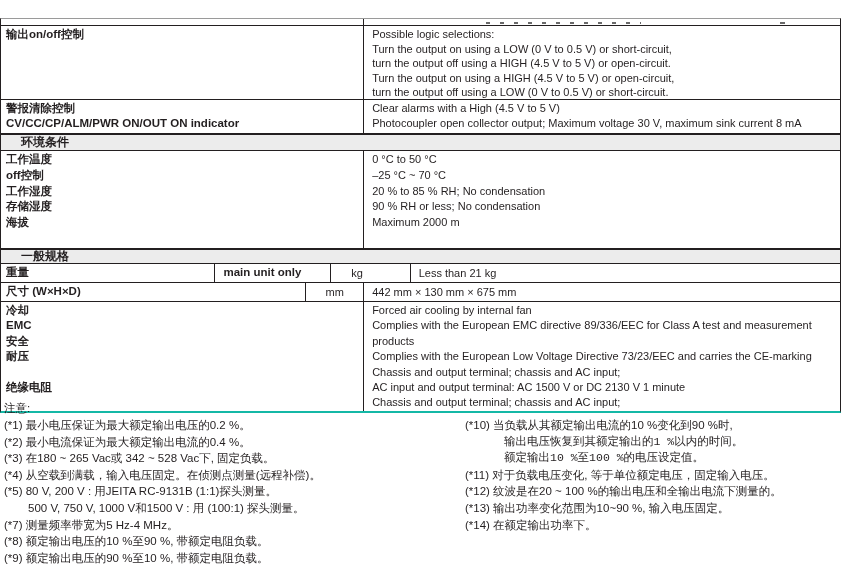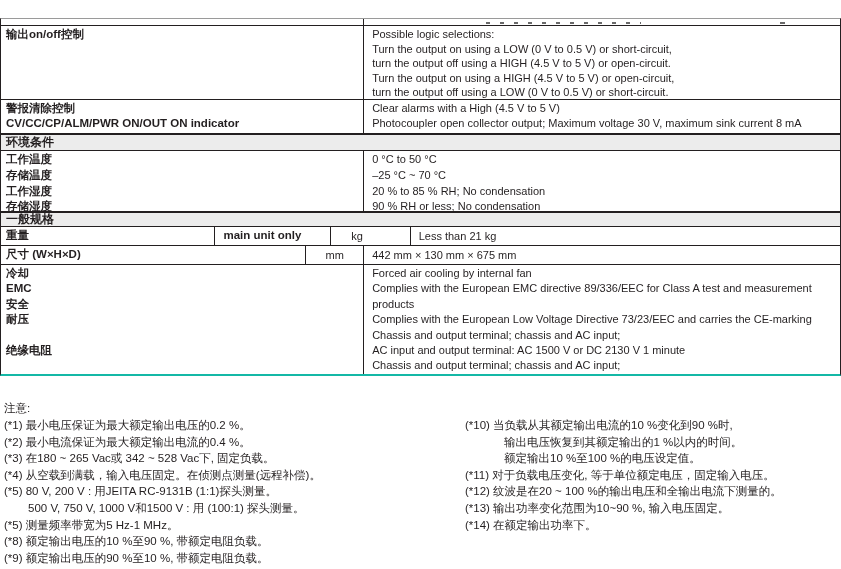--- a/index.html
+++ b/index.html
@@ -20,25 +20,25 @@
   .remnant-dashes{position:absolute;left:485px;top:3px;width:155px;height:2px;
     background:repeating-linear-gradient(90deg,#6a6a6a 0 4px,transparent 4px 14px);}
   .remnant-dot{position:absolute;left:779px;top:3px;width:5px;height:2px;background:#6a6a6a;}
 
   .row-logic{height:74px;border-bottom:1px solid #231f20;}
   .row-logic .ln{line-height:14.6px;}
   .row-alarm{height:33px;}
   .row-alarm .ln{line-height:15px;}
 
   .band{box-sizing:border-box;width:841px;background:#ececec;border:1px solid #231f20;border-top-width:2px;
-    display:flex;align-items:center;font-weight:bold;font-size:12px;padding-left:5px;}
+    display:flex;align-items:center;font-weight:bold;font-size:12px;padding-left:20px;}
   .band-env{height:18px;}
   .band-gen{height:16px;}
 
-  .row-env{height:60px;}
+  .row-env{height:97px;}
   .row-env .ln{line-height:15.8px;}
 
   .row-weight{height:19px;border-bottom:1px solid #231f20;align-items:stretch;gap:27px;}
   .row-dim{height:19px;border-bottom:1px solid #231f20;}
   .one-ln{line-height:17px;white-space:nowrap;}
   .unit-c{display:flex;align-items:center;justify-content:center;}
 
   .row-cool{height:111px;border-bottom:2px solid #14b8a6;}
   .row-cool .ln{line-height:15.4px;}
 
@@ -49,21 +49,21 @@
   .wq3{width:58px;}
   .wd1{width:305px;}
 
   
   .notes{position:absolute;left:0;top:378px;width:671px;height:191px;font-size:11.5px;}
   .note-title{position:absolute;left:4px;top:5px;line-height:15px;}
   .notes-left{position:absolute;left:4px;top:21px;width:440px;}
   .notes-right{position:absolute;left:465px;top:21px;width:372px;}
   .nl{line-height:16.6px;white-space:nowrap;}
   .cont-l{padding-left:24px;}
-  .cont-r{padding-left:39px;}
+  .cont-r{padding-left:39px;font-family:Liberation Mono, monospace;}
 </style>
 </head>
 <body>
 
 <div class="page">
 
   <div class="tbl">
 
     <div class="row row-partial">
       <div class="cl w-label"></div>
@@ -95,21 +95,21 @@
         <div class="ln">Clear alarms with a High (4.5 V to 5 V)</div>
         <div class="ln">Photocoupler open collector output; Maximum voltage 30 V, maximum sink current 8 mA</div>
       </div>
     </div>
 
     <div class="band band-env">环境条件</div>
 
     <div class="row row-env">
       <div class="cl w-label padL">
         <div class="lab ln">工作温度</div>
-        <div class="lab ln">存储温度</div>
+        <div class="lab ln">off控制</div>
         <div class="lab ln">工作湿度</div>
         <div class="lab ln">存储湿度</div>
         <div class="lab ln">海拔</div>
       </div>
       <div class="cl w-value divL padV eng">
         <div class="ln">0 °C to 50 °C</div>
         <div class="ln">–25 °C ~ 70 °C</div>
         <div class="ln">20 % to 85 % RH; No condensation</div>
         <div class="ln">90 % RH or less; No condensation</div>
         <div class="ln">Maximum 2000 m</div>
@@ -157,21 +157,21 @@
   <div class="notes">
     <div class="note-title">注意:</div>
 
     <div class="notes-left">
       <div class="nl">(*1) 最小电压保证为最大额定输出电压的0.2 %。</div>
       <div class="nl">(*2) 最小电流保证为最大额定输出电流的0.4 %。</div>
       <div class="nl">(*3) 在180 ~ 265 Vac或 342 ~ 528 Vac下, 固定负载。</div>
       <div class="nl">(*4) 从空载到满载，输入电压固定。在侦测点测量(远程补偿)。</div>
       <div class="nl">(*5) 80 V, 200 V : 用JEITA RC-9131B (1:1)探头测量。</div>
       <div class="nl cont-l">500 V, 750 V, 1000 V和1500 V : 用 (100:1) 探头测量。</div>
-      <div class="nl">(*5) 测量频率带宽为5 Hz-1 MHz。</div>
+      <div class="nl">(*7) 测量频率带宽为5 Hz-4 MHz。</div>
       <div class="nl">(*8) 额定输出电压的10 %至90 %, 带额定电阻负载。</div>
       <div class="nl">(*9) 额定输出电压的90 %至10 %, 带额定电阻负载。</div>
     </div>
 
     <div class="notes-right">
       <div class="nl">(*10) 当负载从其额定输出电流的10 %变化到90 %时,</div>
       <div class="nl cont-r">输出电压恢复到其额定输出的1 %以内的时间。</div>
       <div class="nl cont-r">额定输出10 %至100 %的电压设定值。</div>
       <div class="nl">(*11) 对于负载电压变化, 等于单位额定电压，固定输入电压。</div>
       <div class="nl">(*12) 纹波是在20 ~ 100 %的输出电压和全输出电流下测量的。</div>

